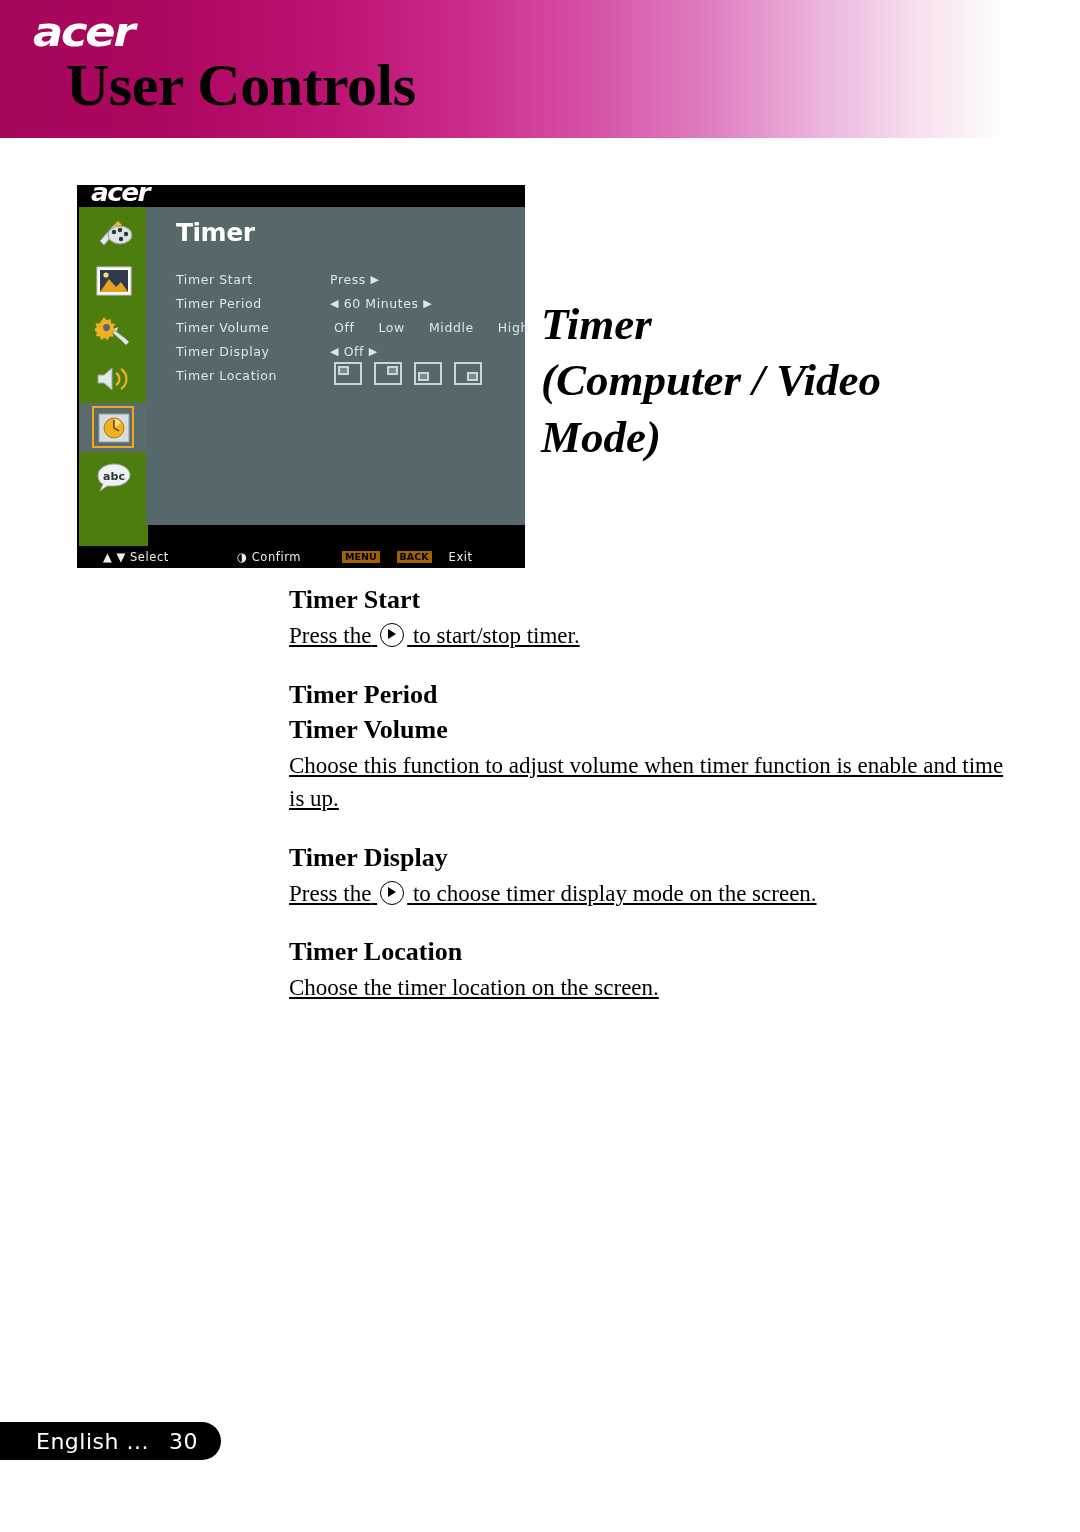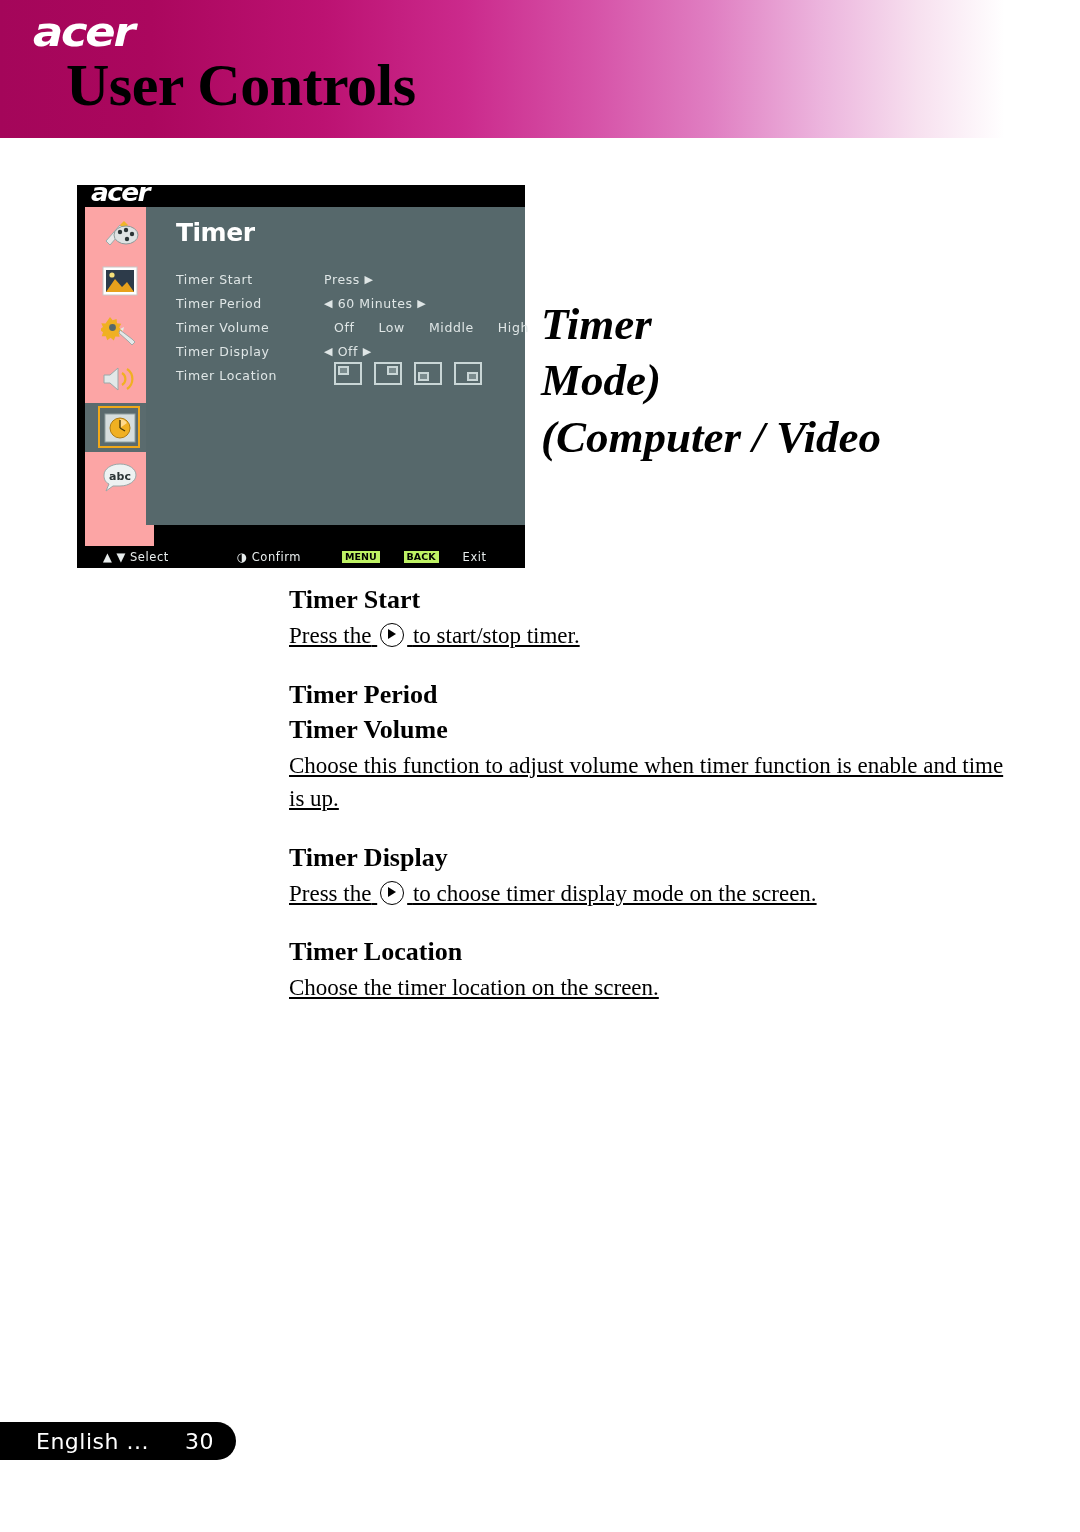--- a/index.html
+++ b/index.html
@@ -83,24 +83,24 @@
     font-size: 24px;
     font-weight: bold;
     font-style: italic;
     letter-spacing: -1.5px;
     line-height: 1;
     transform: scaleX(1.1);
     transform-origin: left top;
   }
   .osd-sidebar {
     position: absolute;
-    left: 8px; top: 22px;
+    left: 2px; top: 22px;
     width: 69px;
     height: 339px;
-    background: #fca5a5;
+    background: #4d7c0f;
   }
   .osd-sideitem {
     position: relative;
     height: 49px;
     display: flex;
     align-items: center;
     justify-content: center;
   }
   .osd-sideitem.selected {
     background: #5a6b6e;
@@ -145,21 +145,21 @@
     font-size: 12.5px;
     letter-spacing: 0.6px;
   }
   .osd-row .lbl {
     position: absolute;
     left: 0; top: 3px;
     white-space: nowrap;
   }
   .osd-row .val {
     position: absolute;
-    left: 148px; top: 3px;
+    left: 154px; top: 3px;
     white-space: nowrap;
   }
   .arrow-r, .arrow-l {
     display: inline-block;
     font-size: 11px;
     vertical-align: 1px;
   }
   .vol-opts {
     position: absolute;
     left: 158px; top: 3px;
@@ -211,28 +211,28 @@
     white-space: nowrap;
     display: flex;
     align-items: center;
     gap: 4px;
   }
   .bb-select { left: 26px; }
   .bb-confirm { left: 160px; }
   .bb-exit { left: 265px; }
   .keycap {
     display: inline-block;
-    background: #bef264;
+    background: #a16207;
     color: #000000;
     font-size: 9.5px;
     font-weight: bold;
     padding: 1px 3px;
     line-height: 1;
     letter-spacing: 0;
-    margin-right: 20px;
+    margin-right: 13px;
   }
 
   
   .side-title {
     position: absolute;
     left: 541px;
     top: 296px;
     width: 460px;
     font-family: "Liberation Serif", serif;
     font-style: italic;
@@ -296,21 +296,21 @@
     color: #ffffff;
     display: flex;
     align-items: center;
     padding: 0 22px 0 60px;
     box-sizing: border-box;
     font-family: "DejaVu Sans", sans-serif;
     font-size: 22px;
     letter-spacing: 0.5px;
   }
   .footer-pill .pg {
-    margin-left: 36px;
+    margin-left: 20px;
   }
 </style>
 </head>
 <body>
 
 <div class="header-banner">
   <div class="acer-logo">acer</div>
   <div class="page-title">User Controls</div>
 </div>
 
@@ -468,22 +468,22 @@
       <span class="keycap">MENU</span>
       <span class="keycap">BACK</span>
       <span>Exit</span>
     </span>
   </div>
 
 </div>
 
 <div class="side-title">
   <div>Timer</div>
+  <div>(Computer / Video</div>
   <div>Mode)</div>
-  <div>(Computer / Video</div>
 </div>
 
 <div class="content">
 
   <h2 class="sec-head">Timer Start</h2>
   <p class="sec-body">
     <span>Press the</span>
     <span class="btn-glyph"></span>
     <span>to start/stop timer.</span>
   </p>

